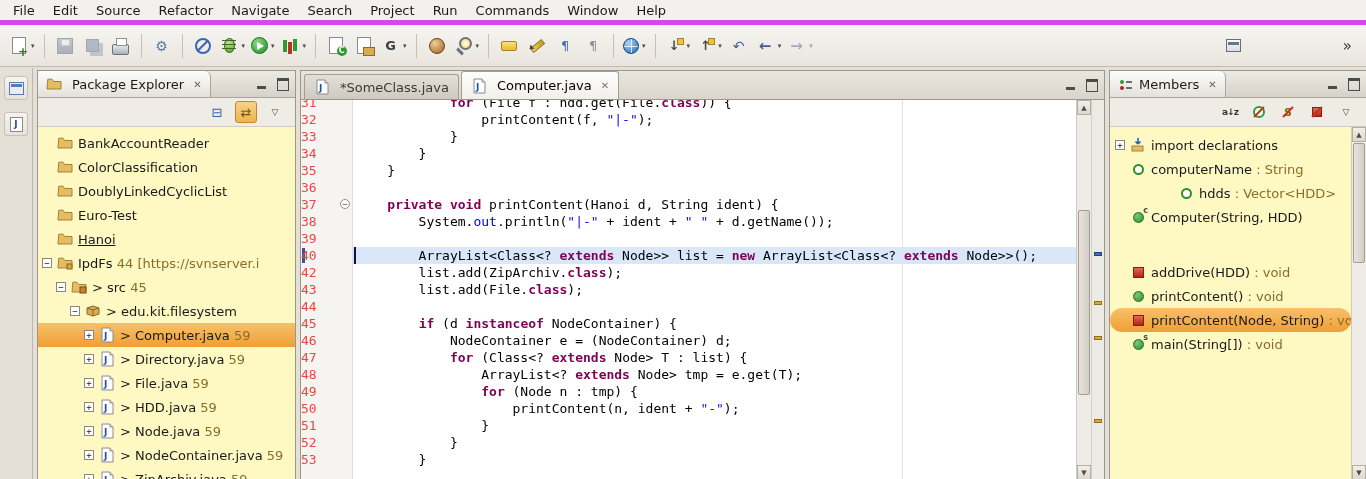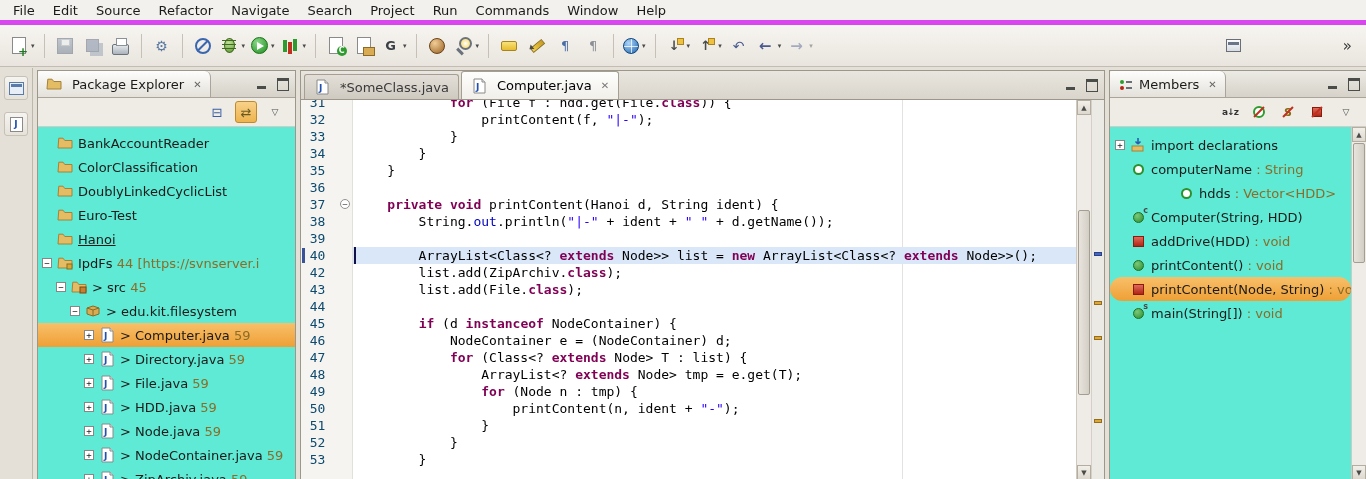--- a/index.html
+++ b/index.html
@@ -88,21 +88,21 @@
 .vtab{display:inline-flex;align-items:center;gap:5px;padding:0 8px;background:linear-gradient(#fdfdfc,#e4e1da);border-right:1px solid #aaa49a;border-radius:2px 6px 0 0}
 .vclose{font-size:10px;color:#666;margin-left:4px}
 .vbtns{position:absolute;right:6px;top:0;height:100%;display:flex;align-items:center;gap:11px}
 .btn-min::before{content:"";display:block;width:9px;height:3px;background:#4a4c49;margin-top:7px}
 .btn-max::before{content:"";display:block;width:10px;height:9px;border:1px solid #4a4c49;border-top-width:3px}
 .vtoolbar{height:29px;background:#efece6;border-bottom:1px solid #d2cdc4;display:flex;align-items:center;justify-content:flex-end;gap:7px;padding:0 9px}
 .vt-btn{width:22px;height:22px;display:inline-flex;align-items:center;justify-content:center;border-radius:3px}
 .vt-btn.pressed{background:linear-gradient(#f8d18a,#eeb44e);border:1px solid #c08a28}
 
 
-.tree{position:absolute;top:56px;left:0;right:0;bottom:0;overflow:hidden;background:#5eead4;padding-top:4px}
+.tree{position:absolute;top:56px;left:0;right:0;bottom:0;overflow:hidden;background:#fef9c3;padding-top:4px}
 #members-panel .tree{padding-top:6px;right:15px}
 .trow{height:24px;display:flex;align-items:center;white-space:pre;cursor:default;overflow:hidden}
 .trow.sel{background:linear-gradient(#f8c06a,#ef9f35)}
 .expander{width:10px;height:10px;border:1px solid #878787;background:#fff;font-size:9px;line-height:8px;text-align:center;color:#222;margin-right:5px;flex:none;font-family:"DejaVu Sans Mono",monospace}
 .expander.none{visibility:hidden}
 .ticon{width:16px;height:16px;margin-right:5px;flex:none;position:relative}
 .ticon svg{display:block}
 .tsuffix{color:#8a6d28}
 .mi{width:16px;height:16px;display:inline-flex;align-items:center;justify-content:center;position:relative;flex:none;margin-right:5px}
 .mi-ball::before{content:"";width:9px;height:9px;border-radius:50%;background:radial-gradient(circle at 35% 30%,#7cc87c,#2d8f2d);border:1px solid #1f6f1f}
@@ -114,21 +114,21 @@
 .etabs{height:29px;background:linear-gradient(#e9e6df,#d9d5cc);border-bottom:1px solid #9c968b;display:flex;align-items:flex-end;padding-left:3px;position:relative}
 .etab{height:25px;display:inline-flex;align-items:center;gap:5px;padding:0 9px;background:linear-gradient(#e3dfd8,#cfcac0);border:1px solid #a49e93;border-bottom:none;border-radius:3px 3px 0 0;margin-right:2px;color:#3a3a3a}
 .etab.active{background:linear-gradient(#fefefd,#f1efe9);height:28px;color:#000}
 .etab-close{font-size:10px;color:#777;margin-left:4px}
 .econtent{position:absolute;top:29px;left:0;right:0;bottom:0;background:#fff;overflow:hidden}
 .gutterbg{position:absolute;left:0;top:0;bottom:0;width:52px;background:#f5f4f1;border-right:1px solid #e2e0da}
 .marginline{position:absolute;left:601px;top:0;bottom:0;width:1px;background:#e4e2dc}
 .rangebar{position:absolute;left:1px;top:148px;width:3px;height:15px;background:#39539b}
 .lines{position:absolute;left:0;right:28px;top:-6px;font-family:"DejaVu Sans Mono","Liberation Mono",monospace;font-size:13px;line-height:17px}
 .crow{height:17px;display:flex;white-space:pre}
-.lnum{width:38px;text-align:center;padding-right:5px;color:#0c4a6e;flex:none}
+.lnum{width:38px;text-align:left;padding-right:5px;color:#ef4444;flex:none}
 .fold{width:14px;flex:none;position:relative}
 .foldmark{position:absolute;left:1px;top:3px;width:10px;height:10px;border:1px solid #919191;border-radius:50%;background:#fff;font-size:9px;line-height:8px;text-align:center;color:#555}
 .ctext{flex:1;position:relative;padding-left:3px}
 .crow.current .ctext{background:#d9e7f8}
 .crow.current .ctext::before{content:"";position:absolute;left:1px;top:0;bottom:0;width:2px;background:#10104a}
 .tk-k{color:#7f0055;font-weight:bold}
 .tk-s{color:#2a00ff}
 .tk-i{color:#0000c0;}
 .tk-p{color:#000}
 
@@ -396,21 +396,21 @@
       <div class="marginline"></div>
       <div class="rangebar"></div>
       <div class="lines" id="code-lines">
           <div class="crow"><span class="lnum">31</span><span class="fold"></span><span class="ctext"><span class="tk-p">            </span><span class="tk-k">for</span><span class="tk-p"> (File f : hdd.get(File.</span><span class="tk-k">class</span><span class="tk-p">)) {</span></span></div>
           <div class="crow"><span class="lnum">32</span><span class="fold"></span><span class="ctext"><span class="tk-p">                printContent(f, </span><span class="tk-s">"|-"</span><span class="tk-p">);</span></span></div>
           <div class="crow"><span class="lnum">33</span><span class="fold"></span><span class="ctext"><span class="tk-p">            }</span></span></div>
           <div class="crow"><span class="lnum">34</span><span class="fold"></span><span class="ctext"><span class="tk-p">        }</span></span></div>
           <div class="crow"><span class="lnum">35</span><span class="fold"></span><span class="ctext"><span class="tk-p">    }</span></span></div>
           <div class="crow"><span class="lnum">36</span><span class="fold"></span><span class="ctext"></span></div>
           <div class="crow"><span class="lnum">37</span><span class="fold"><span class="foldmark">−</span></span><span class="ctext"><span class="tk-p">    </span><span class="tk-k">private</span><span class="tk-p"> </span><span class="tk-k">void</span><span class="tk-p"> printContent(Hanoi d, String ident) {</span></span></div>
-          <div class="crow"><span class="lnum">38</span><span class="fold"></span><span class="ctext"><span class="tk-p">        String.</span><span class="tk-i">out</span><span class="tk-p">.println(</span><span class="tk-s">"|-"</span><span class="tk-p"> + ident + </span><span class="tk-s">" "</span><span class="tk-p"> + d.getName());</span></span></div>
+          <div class="crow"><span class="lnum">38</span><span class="fold"></span><span class="ctext"><span class="tk-p">        System.</span><span class="tk-i">out</span><span class="tk-p">.println(</span><span class="tk-s">"|-"</span><span class="tk-p"> + ident + </span><span class="tk-s">" "</span><span class="tk-p"> + d.getName());</span></span></div>
           <div class="crow"><span class="lnum">39</span><span class="fold"></span><span class="ctext"></span></div>
           <div class="crow current"><span class="lnum">40</span><span class="fold"></span><span class="ctext"><span class="tk-p">        ArrayList&lt;Class&lt;? </span><span class="tk-k">extends</span><span class="tk-p"> Node&gt;&gt; list = </span><span class="tk-k">new</span><span class="tk-p"> ArrayList&lt;Class&lt;? </span><span class="tk-k">extends</span><span class="tk-p"> Node&gt;&gt;();</span></span></div>
           <div class="crow"><span class="lnum">42</span><span class="fold"></span><span class="ctext"><span class="tk-p">        list.add(ZipArchiv.</span><span class="tk-k">class</span><span class="tk-p">);</span></span></div>
           <div class="crow"><span class="lnum">43</span><span class="fold"></span><span class="ctext"><span class="tk-p">        list.add(File.</span><span class="tk-k">class</span><span class="tk-p">);</span></span></div>
           <div class="crow"><span class="lnum">44</span><span class="fold"></span><span class="ctext"></span></div>
           <div class="crow"><span class="lnum">45</span><span class="fold"></span><span class="ctext"><span class="tk-p">        </span><span class="tk-k">if</span><span class="tk-p"> (d </span><span class="tk-k">instanceof</span><span class="tk-p"> NodeContainer) {</span></span></div>
           <div class="crow"><span class="lnum">46</span><span class="fold"></span><span class="ctext"><span class="tk-p">            NodeContainer e = (NodeContainer) d;</span></span></div>
           <div class="crow"><span class="lnum">47</span><span class="fold"></span><span class="ctext"><span class="tk-p">            </span><span class="tk-k">for</span><span class="tk-p"> (Class&lt;? </span><span class="tk-k">extends</span><span class="tk-p"> Node&gt; T : list) {</span></span></div>
           <div class="crow"><span class="lnum">48</span><span class="fold"></span><span class="ctext"><span class="tk-p">                ArrayList&lt;? </span><span class="tk-k">extends</span><span class="tk-p"> Node&gt; tmp = e.get(T);</span></span></div>
           <div class="crow"><span class="lnum">49</span><span class="fold"></span><span class="ctext"><span class="tk-p">                </span><span class="tk-k">for</span><span class="tk-p"> (Node n : tmp) {</span></span></div>
@@ -463,21 +463,21 @@
         </span>
       </div>
     <div class="tree" id="members-list">
         <div class="trow" style="padding-left: 5px;"><span class="expander">+</span><span class="ticon"><svg width="16" height="16" viewBox="0 0 16 16">
               <rect x="2" y="9" width="11" height="5" fill="#e3bc63" stroke="#a5823a"></rect>
               <path d="M8 1v6M8 7L5.5 4.5M8 7l2.5-2.5" stroke="#2a5db0" stroke-width="1.6" fill="none"></path>
             </svg></span><span class="tlabel">import declarations</span></div>
         <div class="trow" style="padding-left: 5px;"><span class="expander none"></span><span class="mi mi-ring"></span><span class="tlabel">computerName</span><span class="tsuffix"> : String</span></div>
         <div class="trow" style="padding-left: 5px; margin-left: 48px;"><span class="expander none"></span><span class="mi mi-ring"></span><span class="tlabel">hdds</span><span class="tsuffix"> : Vector&lt;HDD&gt;</span></div>
         <div class="trow" style="padding-left: 5px;"><span class="expander none"></span><span class="mi mi-ball"><span class="mi-sub">c</span></span><span class="tlabel">Computer(String, HDD)</span></div>
-        <div class="trow" style="padding-left: 5px;"><span class="expander none"></span><span class="mi mi-redsq"></span><span class="tlabel">addDrive(HDD)</span><span class="tsuffix"> : void</span></div>
+        <div class="trow" style="padding-left: 5px; margin-top: 31px;"><span class="expander none"></span><span class="mi mi-redsq"></span><span class="tlabel">addDrive(HDD)</span><span class="tsuffix"> : void</span></div>
         <div class="trow" style="padding-left: 5px;"><span class="expander none"></span><span class="mi mi-ball"></span><span class="tlabel">printContent()</span><span class="tsuffix"> : void</span></div>
         <div class="trow sel" style="padding-left: 5px; border-radius: 12px;"><span class="expander none"></span><span class="mi mi-redsq"></span><span class="tlabel">printContent(Node, String)</span><span class="tsuffix"> : void</span></div>
         <div class="trow" style="padding-left: 5px;"><span class="expander none"></span><span class="mi mi-ball"><span class="mi-sub">s</span></span><span class="tlabel">main(String[])</span><span class="tsuffix"> : void</span></div>
       </div>
     <div class="vscroll">
       <div class="sbtn up">▲</div>
       <div class="sthumb" style="top:16px;height:120px"></div>
       <div class="sbtn down">▼</div>
     </div>
   </div>

